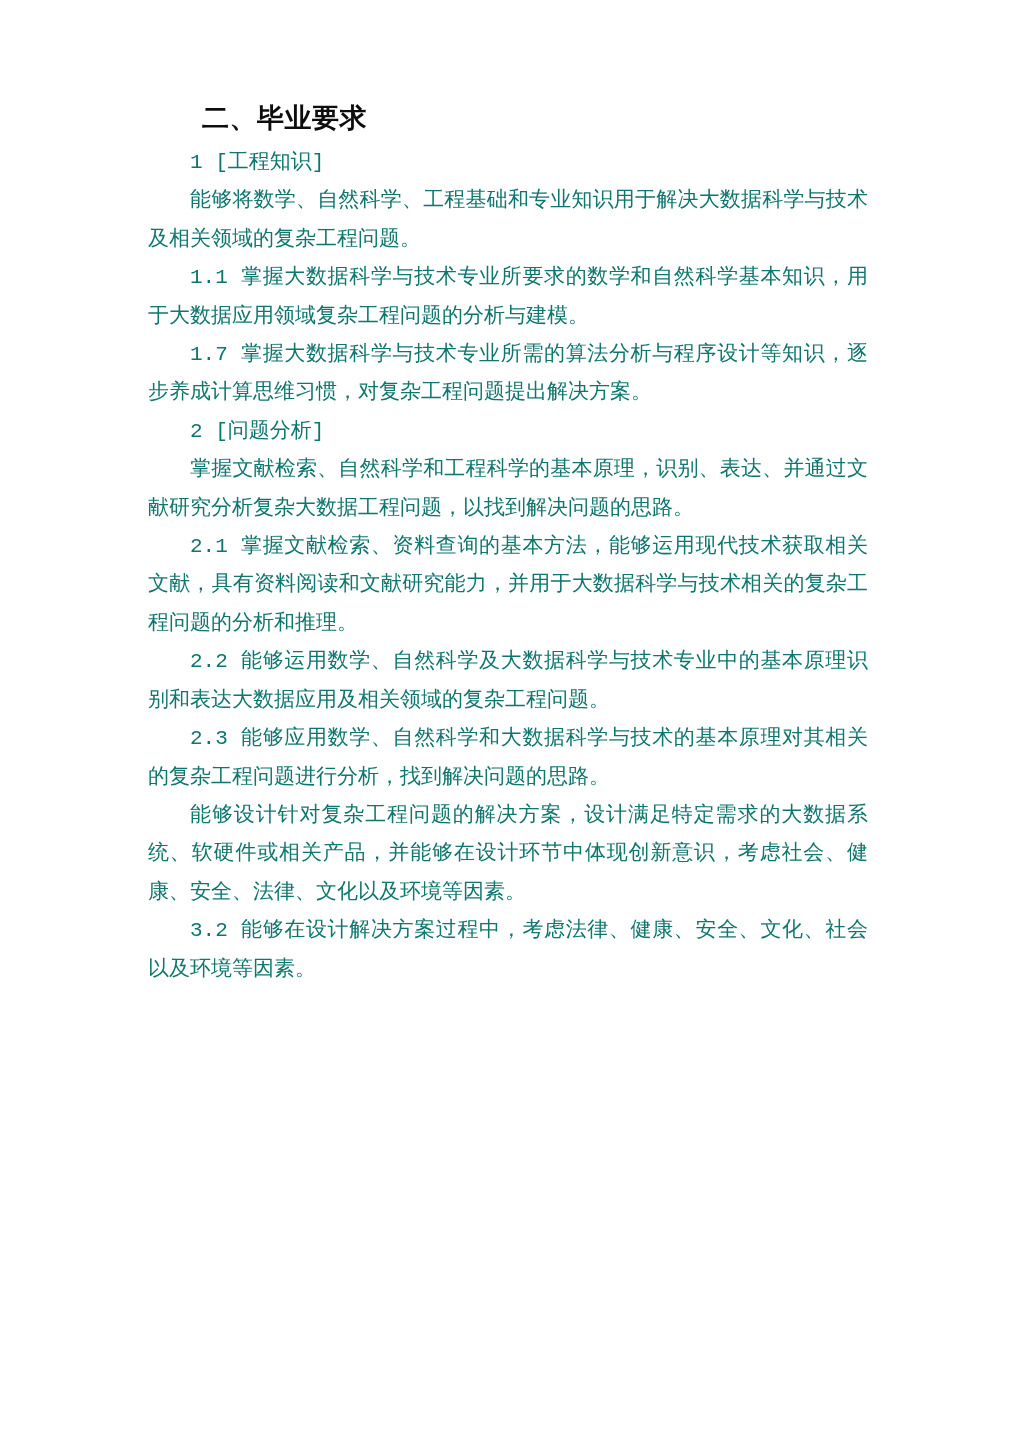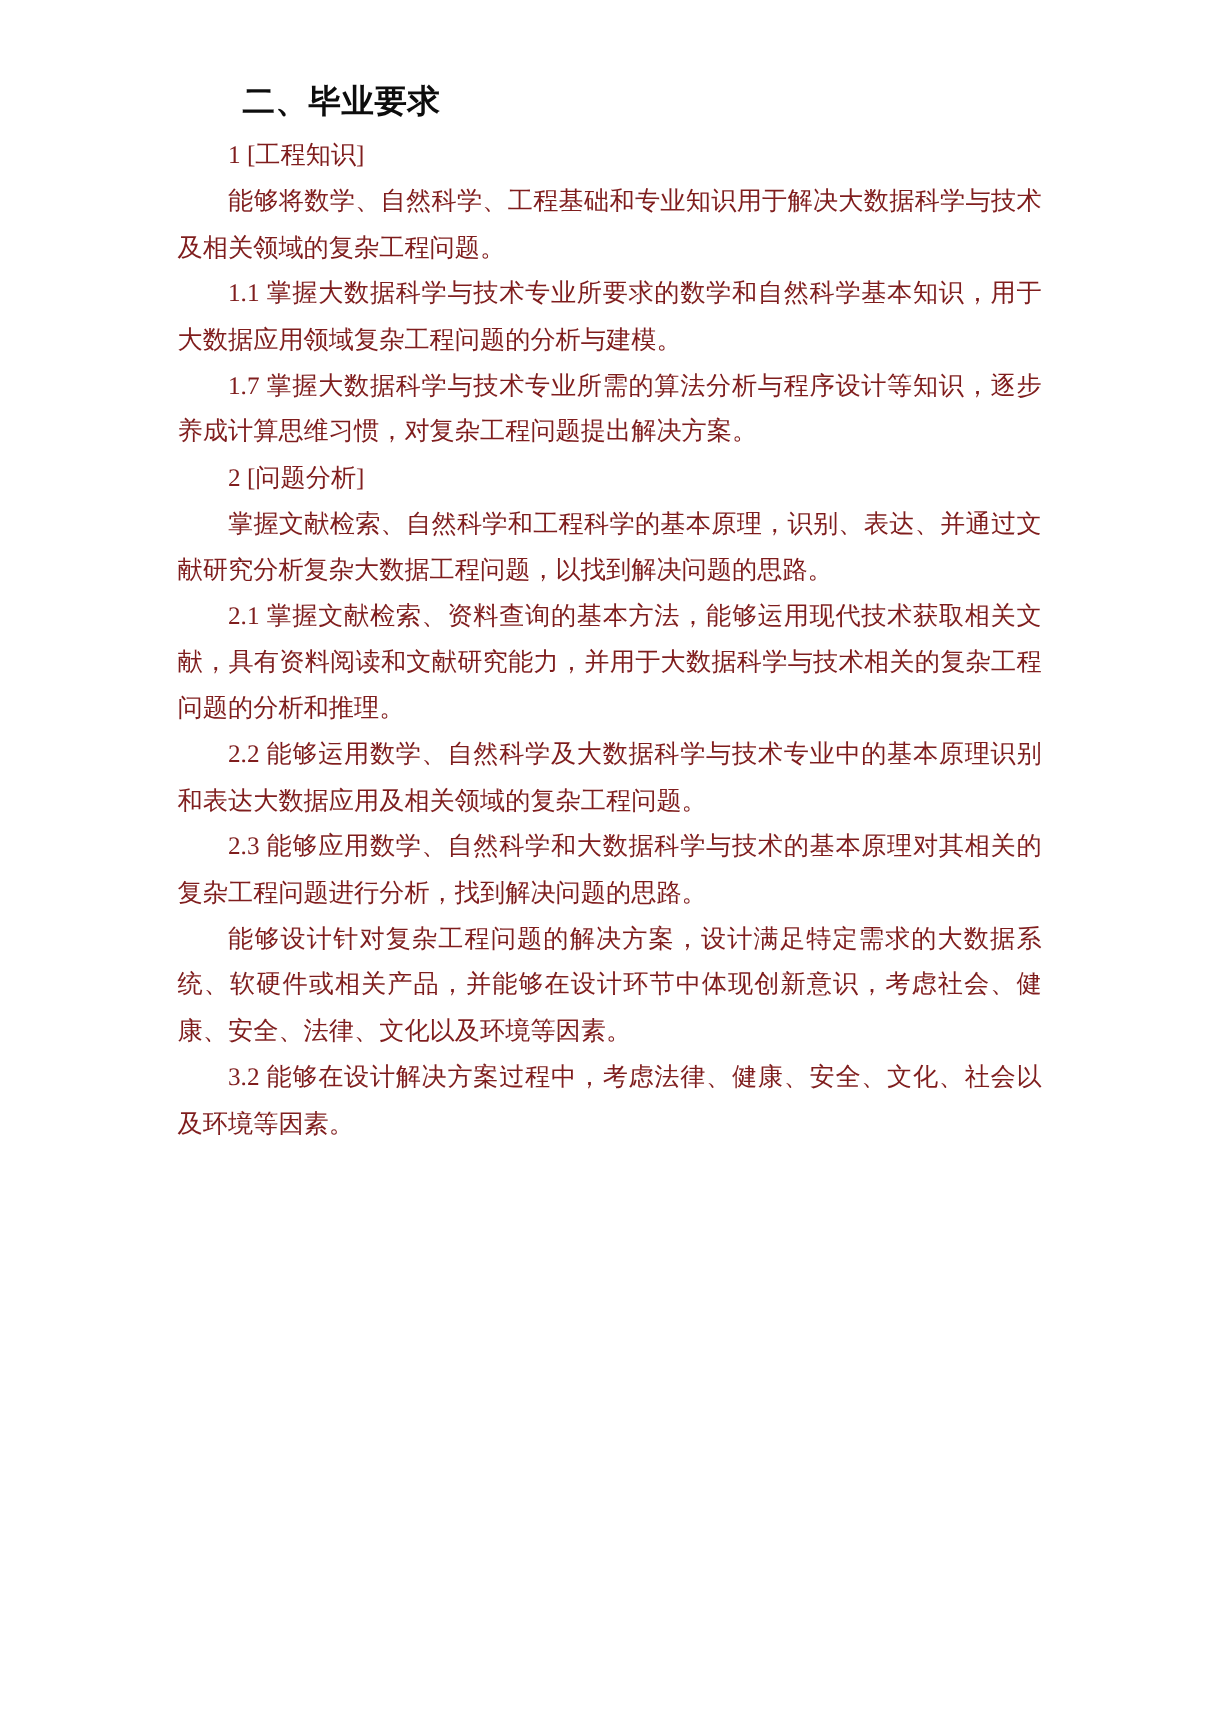--- a/index.html
+++ b/index.html
@@ -12,40 +12,41 @@
     height: 1447px;
     overflow: hidden;
     color: #141414;
     font-family: "Liberation Serif", "DejaVu Serif", serif;
   }
   .page {
     box-sizing: border-box;
     width: 1024px;
     height: 1447px;
     background: #ffffff;
-    padding: 64px 156px 0 148px;
+    padding: 98px 156px 0 148px;
   }
   .doc-title {
     font-family: "Liberation Sans", "DejaVu Sans", sans-serif;
     font-weight: 700;
     font-size: 27px;
     line-height: 40px;
     text-indent: 2em;
     letter-spacing: 0.5px;
     margin: 0 0 6px 0;
     color: #0d0d0d;
   }
   .para {
     font-size: 21px;
     line-height: 38.4px;
     text-align: justify;
     text-indent: 2em;
     margin: 0;
     word-break: normal;
-    color: #7f1d1d;
+    color: #0f766e;
+    font-family: Liberation Mono, monospace;
   }
 </style>
 </head>
 <body>
 
 <div class="page">
   <h1 class="doc-title">二、毕业要求</h1>
   <div>
       <p class="para">1 [工程知识]</p>
       <p class="para">能够将数学、自然科学、工程基础和专业知识用于解决大数据科学与技术及相关领域的复杂工程问题。</p>

